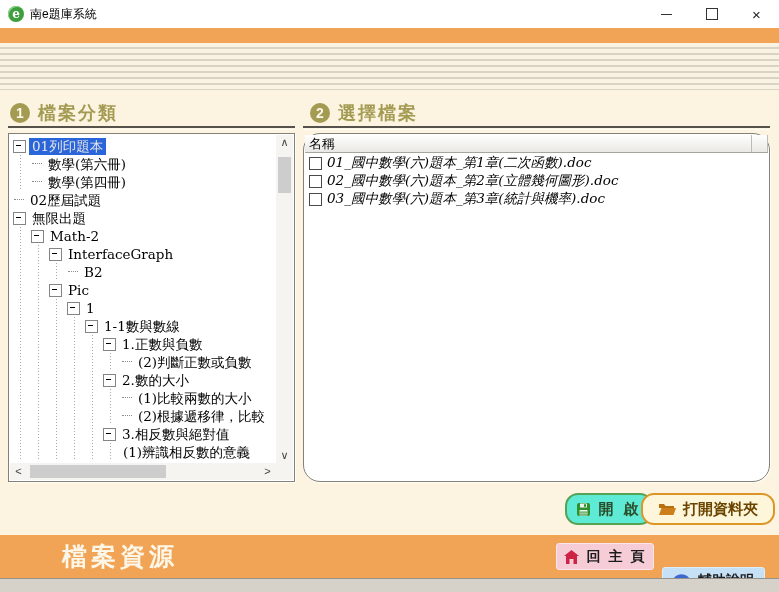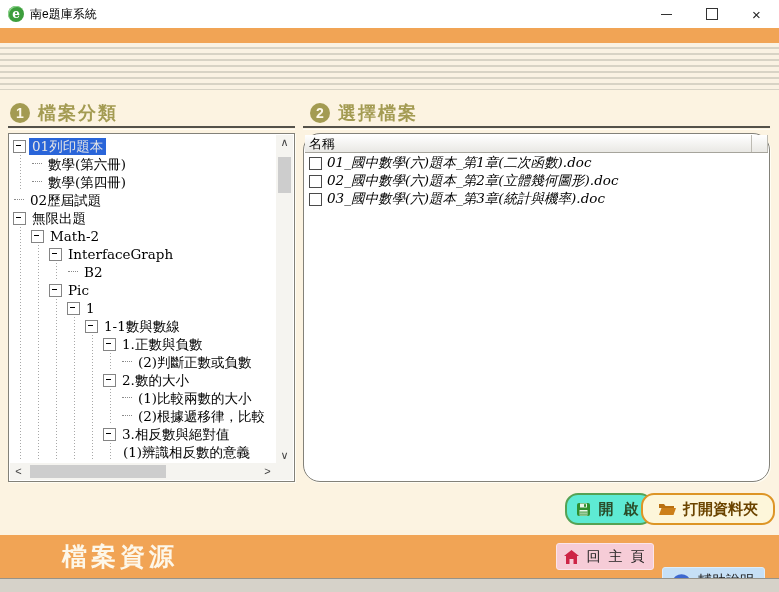--- a/index.html
+++ b/index.html
@@ -72,21 +72,21 @@
            font-weight:bold;font-size:15px;cursor:default;}
   .open-btn{left:549px;top:493px;width:84px;height:28px;background:#5eead4;border:2px solid #55a255;
             color:#2a4d2a;letter-spacing:3px;margin-left:16px;}
   .folder-btn{left:641px;top:493px;width:130px;height:28px;background:#fdf6da;border:2px solid #dd9526;
               color:#6b4400;}
 
   
   .bottombar{left:0;top:535px;width:779px;height:43px;background:#f1a455;}
   .footer-title{left:62px;top:540px;font-size:25px;font-weight:bold;color:#fdf7e9;letter-spacing:4px;}
   .flatbtn{display:flex;align-items:center;justify-content:center;gap:8px;border-radius:3px;
-           font-weight:normal;font-size:14px;color:#1c1c1c;}
+           font-weight:bold;font-size:14px;color:#1c1c1c;}
   .home-btn{left:556px;top:543px;width:96px;height:25px;background:#f6ccd7;border:1px solid #fbe4eb;letter-spacing:2px;}
   .help-btn{left:662px;top:543px;width:101px;height:25px;background:#c6e0f6;border:1px solid #dcedfb;margin-top:24px;}
   .bottomstrip{left:0;top:578px;width:779px;height:14px;background:#d6d2c9;border-top:1px solid #96938a;}
 </style>
 </head>
 <body>
 
 <div class="abs titlebar">
   <div class="appicon">e</div>
   <div class="apptitle">南e題庫系統</div>

